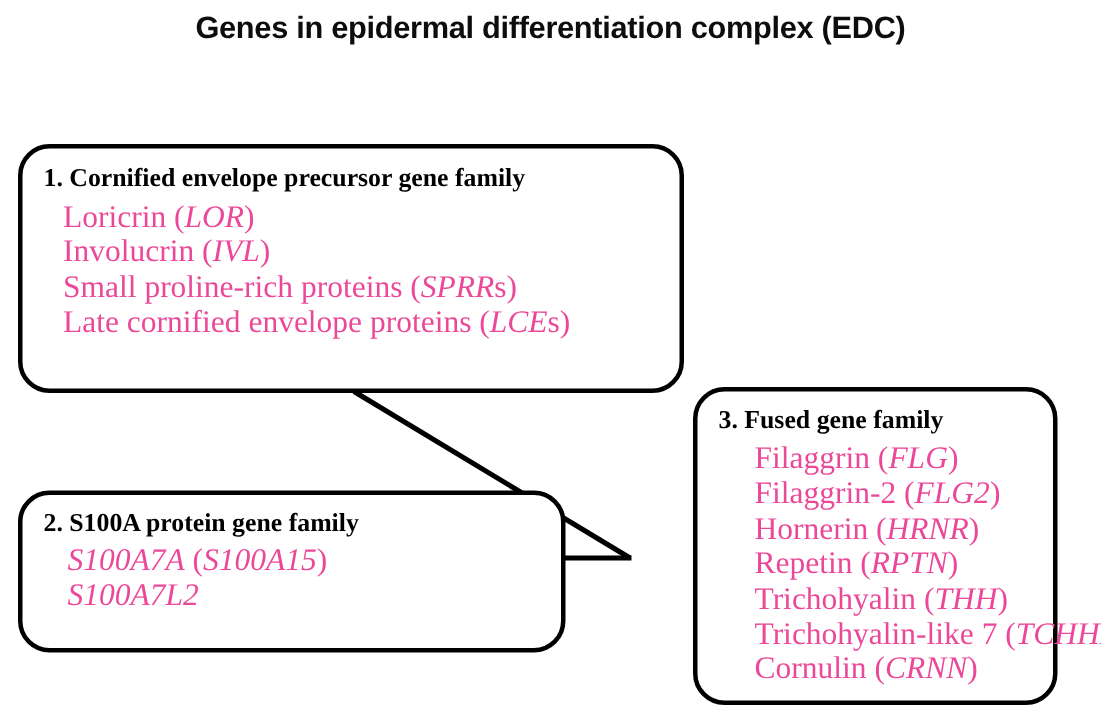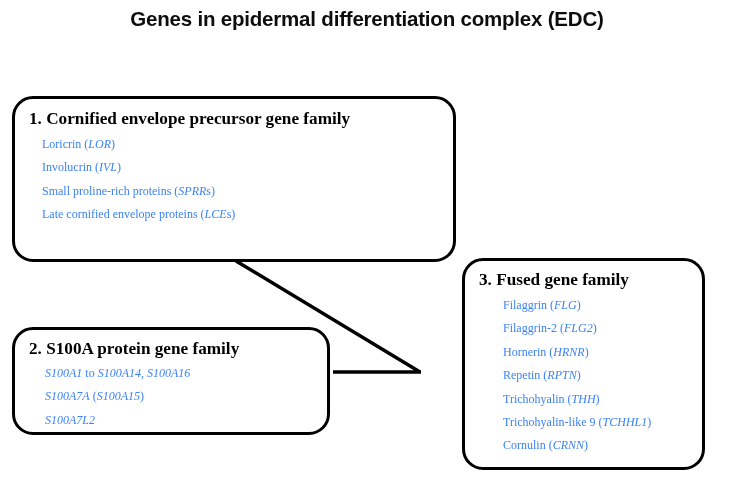--- a/index.html
+++ b/index.html
@@ -58,24 +58,24 @@
     line-height: 22px;
     white-space: nowrap;
     color: #000000;
   }
   .blist {
     list-style: none;
     margin: 0;
     padding: 0;
   }
   .blist li {
-    font-size: 12px;
+    font-size: 21px;
     line-height: 23.4px;
     white-space: nowrap;
-    color: #3b82f6;
+    color: #ec4899;
   }
   .blist li i, .gene { font-style: italic; }
 
   
   #box1 {
     left: 12px;
     top: 96px;
     width: 444px;
     height: 166px;
   }
@@ -87,21 +87,21 @@
   #box1 .blist {
     position: absolute;
     left: 27px;
     top: 34px;
   }
 
   
   #box2 {
     left: 12px;
     top: 327px;
-    width: 318px;
+    width: 365px;
     height: 108px;
   }
   #box2 .bhead {
     position: absolute;
     left: 14px;
     top: 8px;
   }
   #box2 .blist {
     position: absolute;
     left: 30px;
@@ -147,32 +147,31 @@
         <li><span>Loricrin (</span><span class="gene">LOR</span><span>)</span></li>
         <li><span>Involucrin (</span><span class="gene">IVL</span><span>)</span></li>
         <li><span>Small proline-rich proteins (</span><span class="gene">SPRR</span><span>s)</span></li>
         <li><span>Late cornified envelope proteins (</span><span class="gene">LCE</span><span>s)</span></li>
       </ul>
   </div>
 
   <div class="gbox" id="box2">
     <div class="bhead">2. S100A protein gene family</div>
     <ul class="blist">
-        <li><span class="gene">S100A1</span><span> to </span><span class="gene">S100A14, S100A16</span></li>
         <li><span class="gene">S100A7A</span><span> (</span><span class="gene">S100A15</span><span>)</span></li>
         <li><span class="gene">S100A7L2</span></li>
       </ul>
   </div>
 
   <div class="gbox" id="box3">
     <div class="bhead">3. Fused gene family</div>
     <ul class="blist">
         <li><span>Filaggrin (</span><span class="gene">FLG</span><span>)</span></li>
         <li><span>Filaggrin-2 (</span><span class="gene">FLG2</span><span>)</span></li>
         <li><span>Hornerin (</span><span class="gene">HRNR</span><span>)</span></li>
         <li><span>Repetin (</span><span class="gene">RPTN</span><span>)</span></li>
         <li><span>Trichohyalin (</span><span class="gene">THH</span><span>)</span></li>
-        <li><span>Trichohyalin-like 9 (</span><span class="gene">TCHHL1</span><span>)</span></li>
+        <li><span>Trichohyalin-like 7 (</span><span class="gene">TCHHL1</span><span>)</span></li>
         <li><span>Cornulin (</span><span class="gene">CRNN</span><span>)</span></li>
       </ul>
   </div>
 
 </div>
 
 </body></html>

